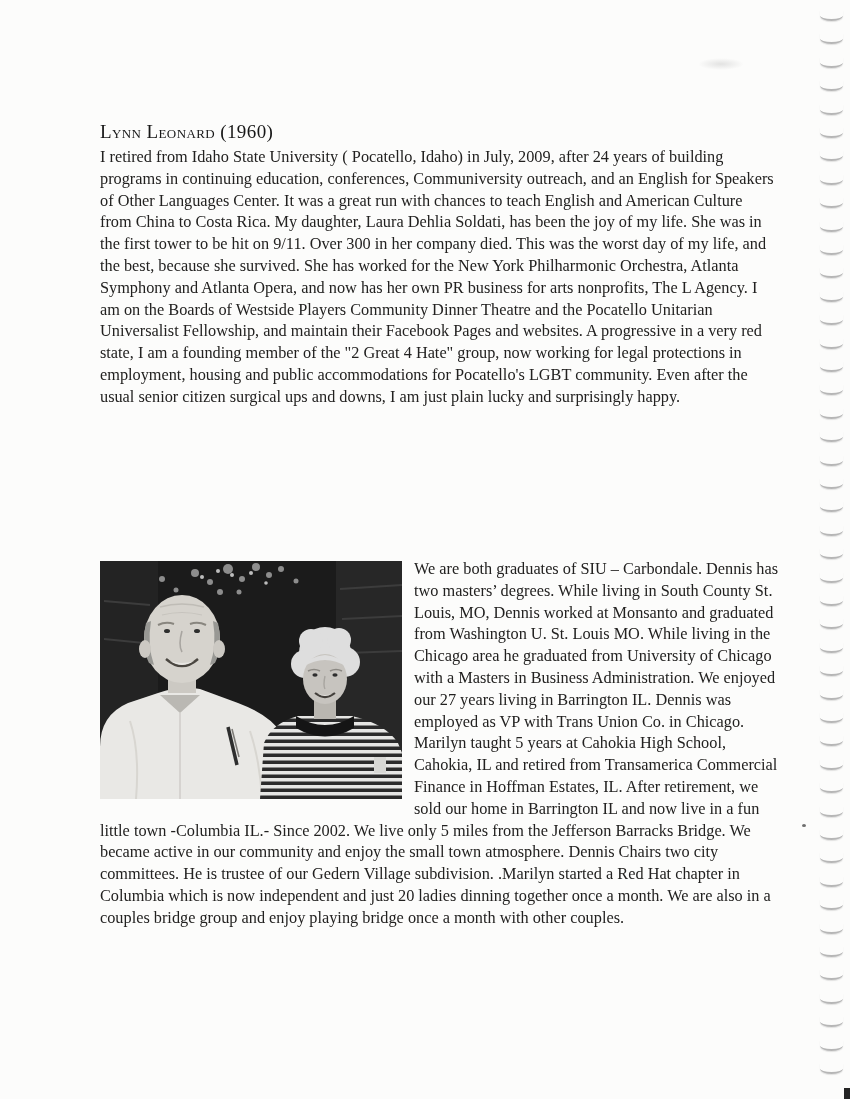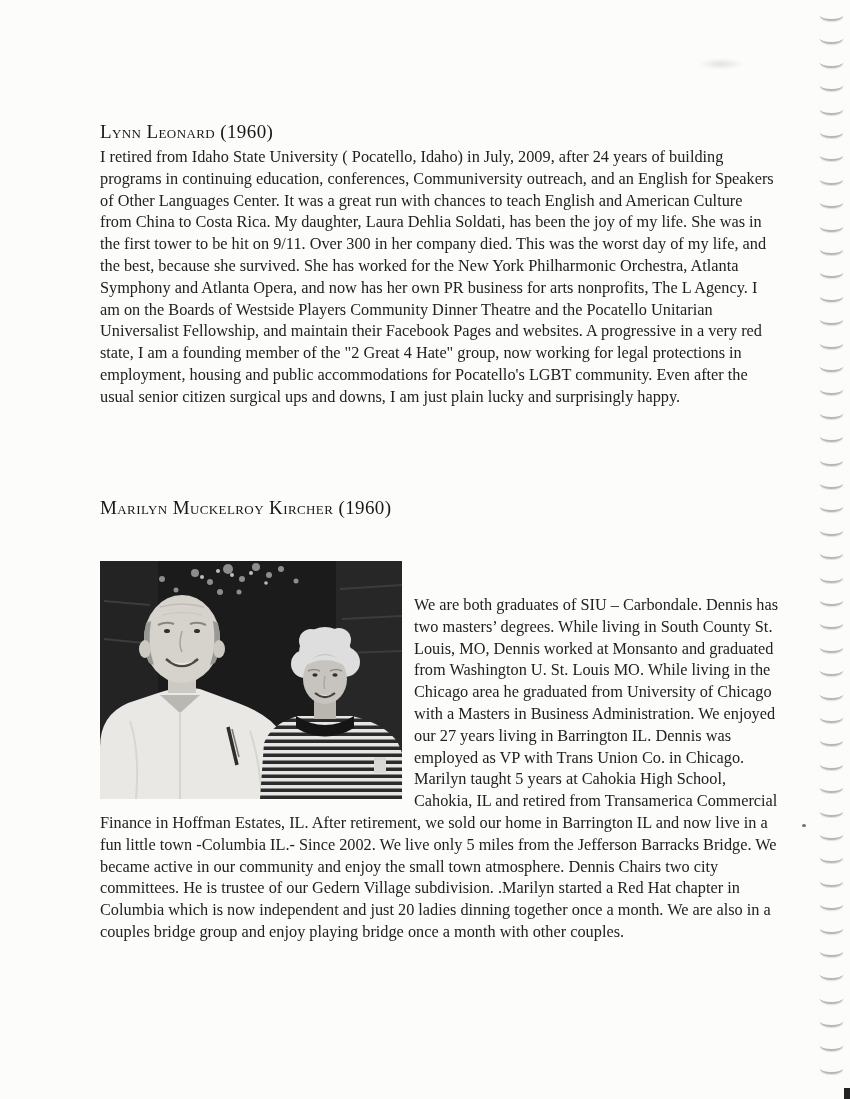--- a/index.html
+++ b/index.html
@@ -30,21 +30,21 @@
     left: 100px;
     width: 678px;
     margin: 0;
     font-size: 16.3px;
     line-height: 21.8px;
     text-align: left;
     color: #222120;
   }
   #bio-1 { top: 146px; }
   #entry2-body { position: absolute; left: 100px; top: 558px; width: 678px; }
-  #bio-2 { position: static; width: auto; margin-top: 36px; }
+  #bio-2 { position: static; width: auto; }
   .photo-frame {
     float: left;
     width: 302px;
     height: 238px;
     margin: 3px 12px 5px 0;
     background: #181818;
   }
   .photo-frame svg { display: block; }
   
   .coil {
@@ -72,21 +72,20 @@
 </style>
 </head>
 <body>
 
 <div class="page">
 
   <h2 class="heading" id="heading-1">Lynn Leonard (1960)</h2>
 
   <p class="bio" id="bio-1">I retired from Idaho State University ( Pocatello, Idaho) in July, 2009, after 24 years of building programs in continuing education, conferences, Communiversity outreach, and an English for Speakers of Other Languages Center. It was a great run with chances to teach English and American Culture from China to Costa Rica. My daughter, Laura Dehlia Soldati, has been the joy of my life. She was in the first tower to be hit on 9/11. Over 300 in her company died. This was the worst day of my life, and the best, because she survived. She has worked for the New York Philharmonic Orchestra, Atlanta Symphony and Atlanta Opera, and now has her own PR business for arts nonprofits, The L Agency. I am on the Boards of Westside Players Community Dinner Theatre and the Pocatello Unitarian Universalist Fellowship, and maintain their Facebook Pages and websites. A progressive in a very red state, I am a founding member of the "2 Great 4 Hate" group, now working for legal protections in employment, housing and public accommodations for Pocatello's LGBT community. Even after the usual senior citizen surgical ups and downs, I am just plain lucky and surprisingly happy.</p>
 
-  <h2 class="heading" id="heading-2">Marilyn Muckelroy Kircher (1960)</h2>
 
   <div id="entry2-body">
     <span class="photo-frame" title="black-and-white photo of an elderly couple: man in white shirt, woman with white hair in striped top, dark brick and foliage background">
       <svg viewBox="0 0 302 238" width="302" height="238" xmlns="http://www.w3.org/2000/svg">
         <defs>
           <pattern id="stripes" width="8" height="7" patternUnits="userSpaceOnUse">
             <rect width="8" height="7" fill="#e6e6e4"></rect>
             <rect y="3.5" width="8" height="3.5" fill="#2b2b2b"></rect>
           </pattern>
         </defs>

